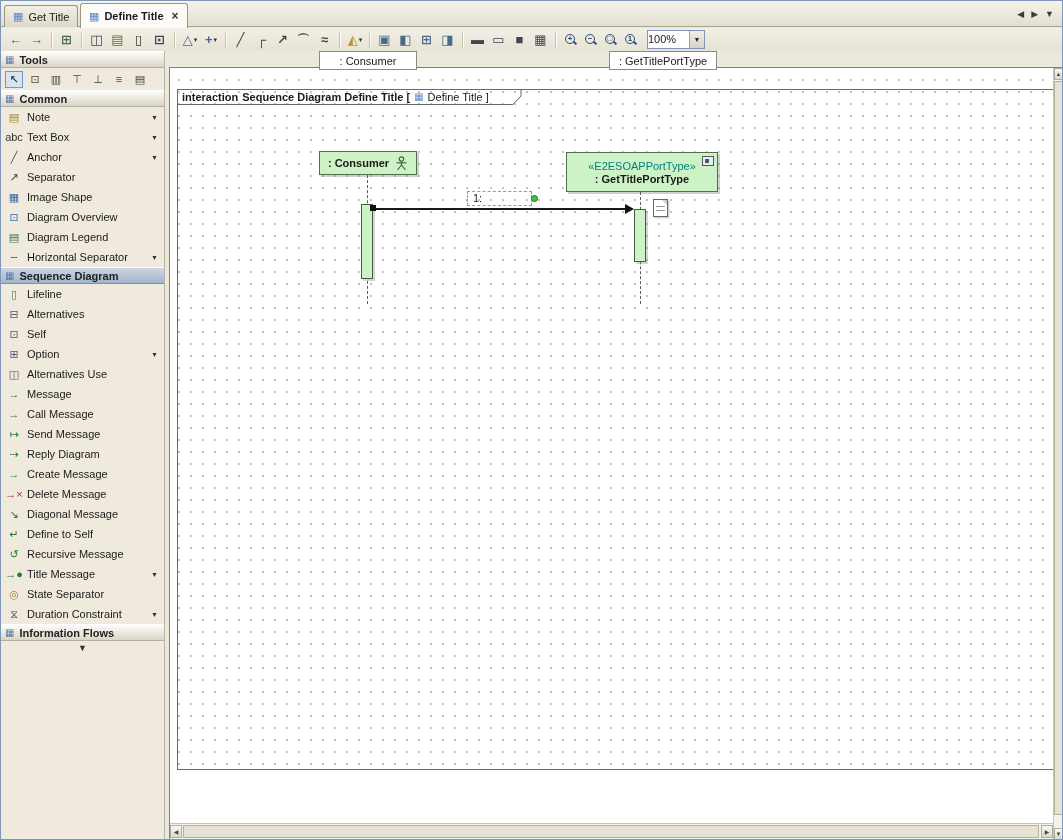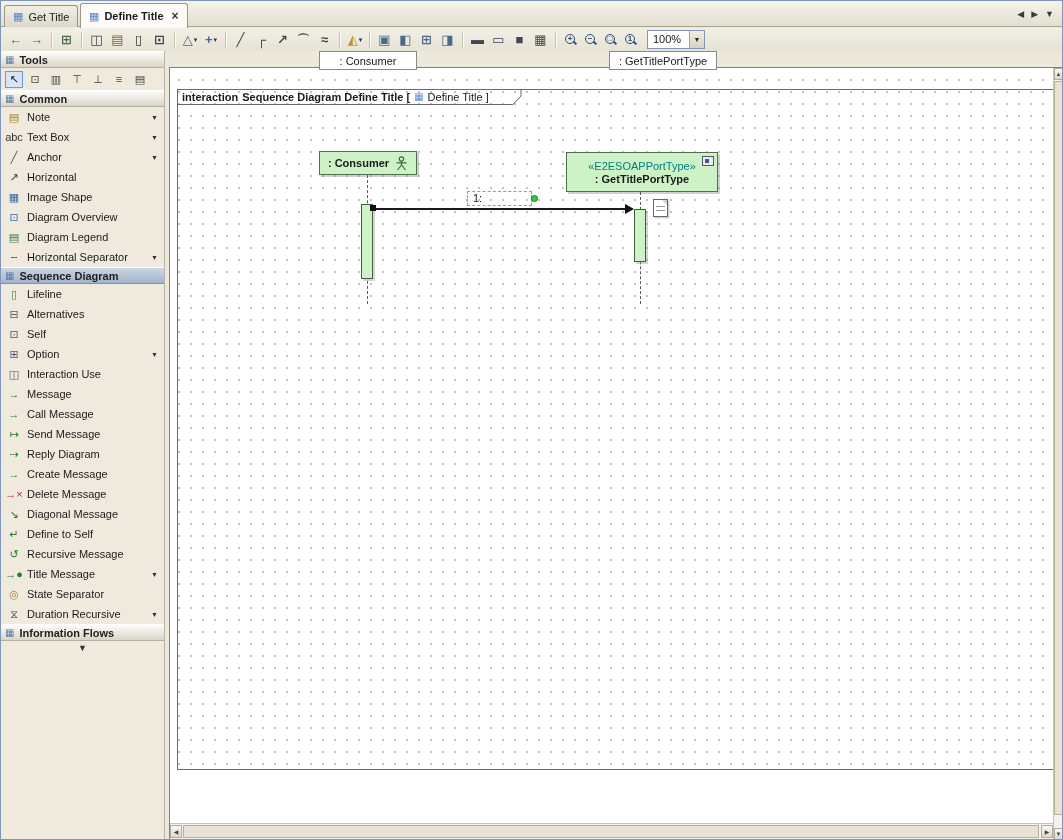--- a/index.html
+++ b/index.html
@@ -29,21 +29,21 @@
   .tsep { width:2px; height:16px; margin:0 4px; border-left:1px solid #c6c2b2; border-right:1px solid #fbfaf4; }
   .mag { position:relative; width:12px; height:12px; display:inline-block; }
   .mag::before { content:""; position:absolute; left:0; top:0; width:8px; height:8px;
                  border:1.5px solid #2a4a7a; border-radius:50%; }
   .mag::after { content:""; position:absolute; left:8px; top:8px; width:4px; height:2px;
                 background:#2a4a7a; transform:rotate(45deg); }
   .magsign { position:absolute; left:1px; top:1px; width:8px; height:8px; font-size:8px; line-height:8px;
              text-align:center; color:#2a4a7a; font-weight:bold; }
   .zoombox { margin-left:6px; width:58px; height:19px; background:#fff; border:1px solid #8494b4;
              display:inline-flex; align-items:stretch; }
-  .zoomval { flex:1; padding-left:5px; line-height:17px;border-radius:8px; }
+  .zoomval { flex:1; line-height:17px;border-radius:8px; }
   .zoomarrow { width:15px; display:flex; align-items:center; justify-content:center; font-size:7px;
                color:#223; background:linear-gradient(#f0ede4,#d6d2c4); border-left:1px solid #a8a494; }
 
   
   .sidebar { position:absolute; left:0; top:50px; width:164px; height:790px;
              background:#efeadd; border-right:1px solid #b8b4a4; }
   .phead { height:17px; display:flex; align-items:center; gap:5px; padding:0 4px;
            background:linear-gradient(#fdfcf8,#d9d5c6); border-top:1px solid #ffffff; border-bottom:1px solid #b4b0a0; }
   .phead .lbl { font-weight:bold; color:#222; }
   .phead.sel { background:linear-gradient(#ccd6e4,#a2b4cc); border-bottom:1px solid #7e90aa; }
@@ -346,21 +346,21 @@
         </div>
 
         <div class="pitem">
           <span class="picon" style="color: rgb(85, 85, 85);">╱</span>
           <span class="plabel">Anchor</span>
           <span class="pdd">▼</span>
         </div>
 
         <div class="pitem">
           <span class="picon" style="color: rgb(68, 68, 68);">↗</span>
-          <span class="plabel">Horizontal</span>
+          <span class="plabel">Separator</span>
           <span class="pdd"></span>
         </div>
 
         <div class="pitem">
           <span class="picon" style="color: rgb(58, 106, 170);">▦</span>
           <span class="plabel">Image Shape</span>
           <span class="pdd"></span>
         </div>
 
         <div class="pitem">
@@ -406,21 +406,21 @@
         </div>
 
         <div class="pitem">
           <span class="picon" style="color: rgb(85, 85, 119);">⊞</span>
           <span class="plabel">Option</span>
           <span class="pdd">▼</span>
         </div>
 
         <div class="pitem">
           <span class="picon" style="color: rgb(85, 85, 119);">◫</span>
-          <span class="plabel">Interaction Use</span>
+          <span class="plabel">Alternatives Use</span>
           <span class="pdd"></span>
         </div>
 
         <div class="pitem">
           <span class="picon" style="color: rgb(42, 122, 42);">→</span>
           <span class="plabel">Message</span>
           <span class="pdd"></span>
         </div>
 
         <div class="pitem">
@@ -478,21 +478,21 @@
         </div>
 
         <div class="pitem">
           <span class="picon" style="color: rgb(170, 122, 42);">◎</span>
           <span class="plabel">State Separator</span>
           <span class="pdd"></span>
         </div>
 
         <div class="pitem">
           <span class="picon" style="color: rgb(68, 68, 68);">⧖</span>
-          <span class="plabel">Duration Recursive</span>
+          <span class="plabel">Duration Constraint</span>
           <span class="pdd">▼</span>
         </div>
       </div>
     <div class="phead">
       <span class="phicon">▦</span>
       <span class="lbl">Information Flows</span>
     </div>
     <div class="more">▼</div>
   </div>
 

